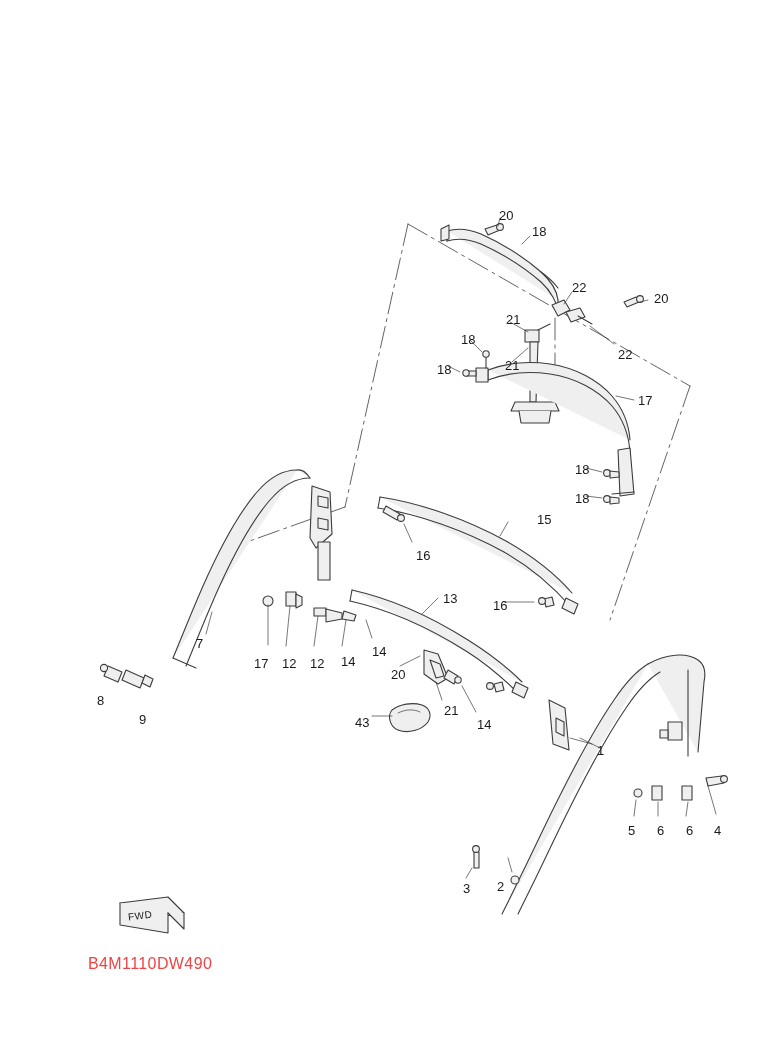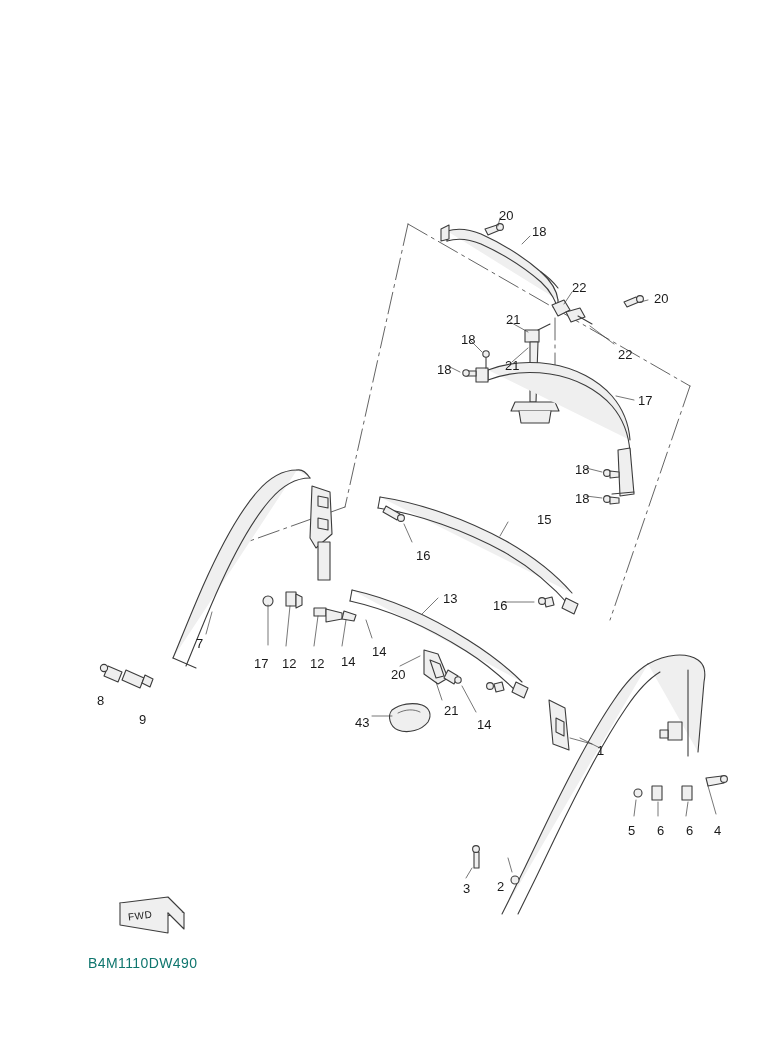--- a/index.html
+++ b/index.html
@@ -30,23 +30,23 @@
     font-size: 13px;
     color: #1a1a1a;
     white-space: nowrap;
     line-height: 1;
   }
   #part-number {
     position: absolute;
     left: 88px;
     top: 955px;
     font-family: "Liberation Sans", sans-serif;
-    font-size: 14px;
+    font-size: 16px;
     letter-spacing: 0.4px;
-    color: #0f766e;
+    color: #ef4444;
   }
   #fwd-label {
     position: absolute;
     left: 128px;
     top: 910px;
     font-family: "Liberation Sans", sans-serif;
     font-size: 10px;
     color: #1a1a1a;
     transform: rotate(-7deg);
     letter-spacing: 0.5px;

